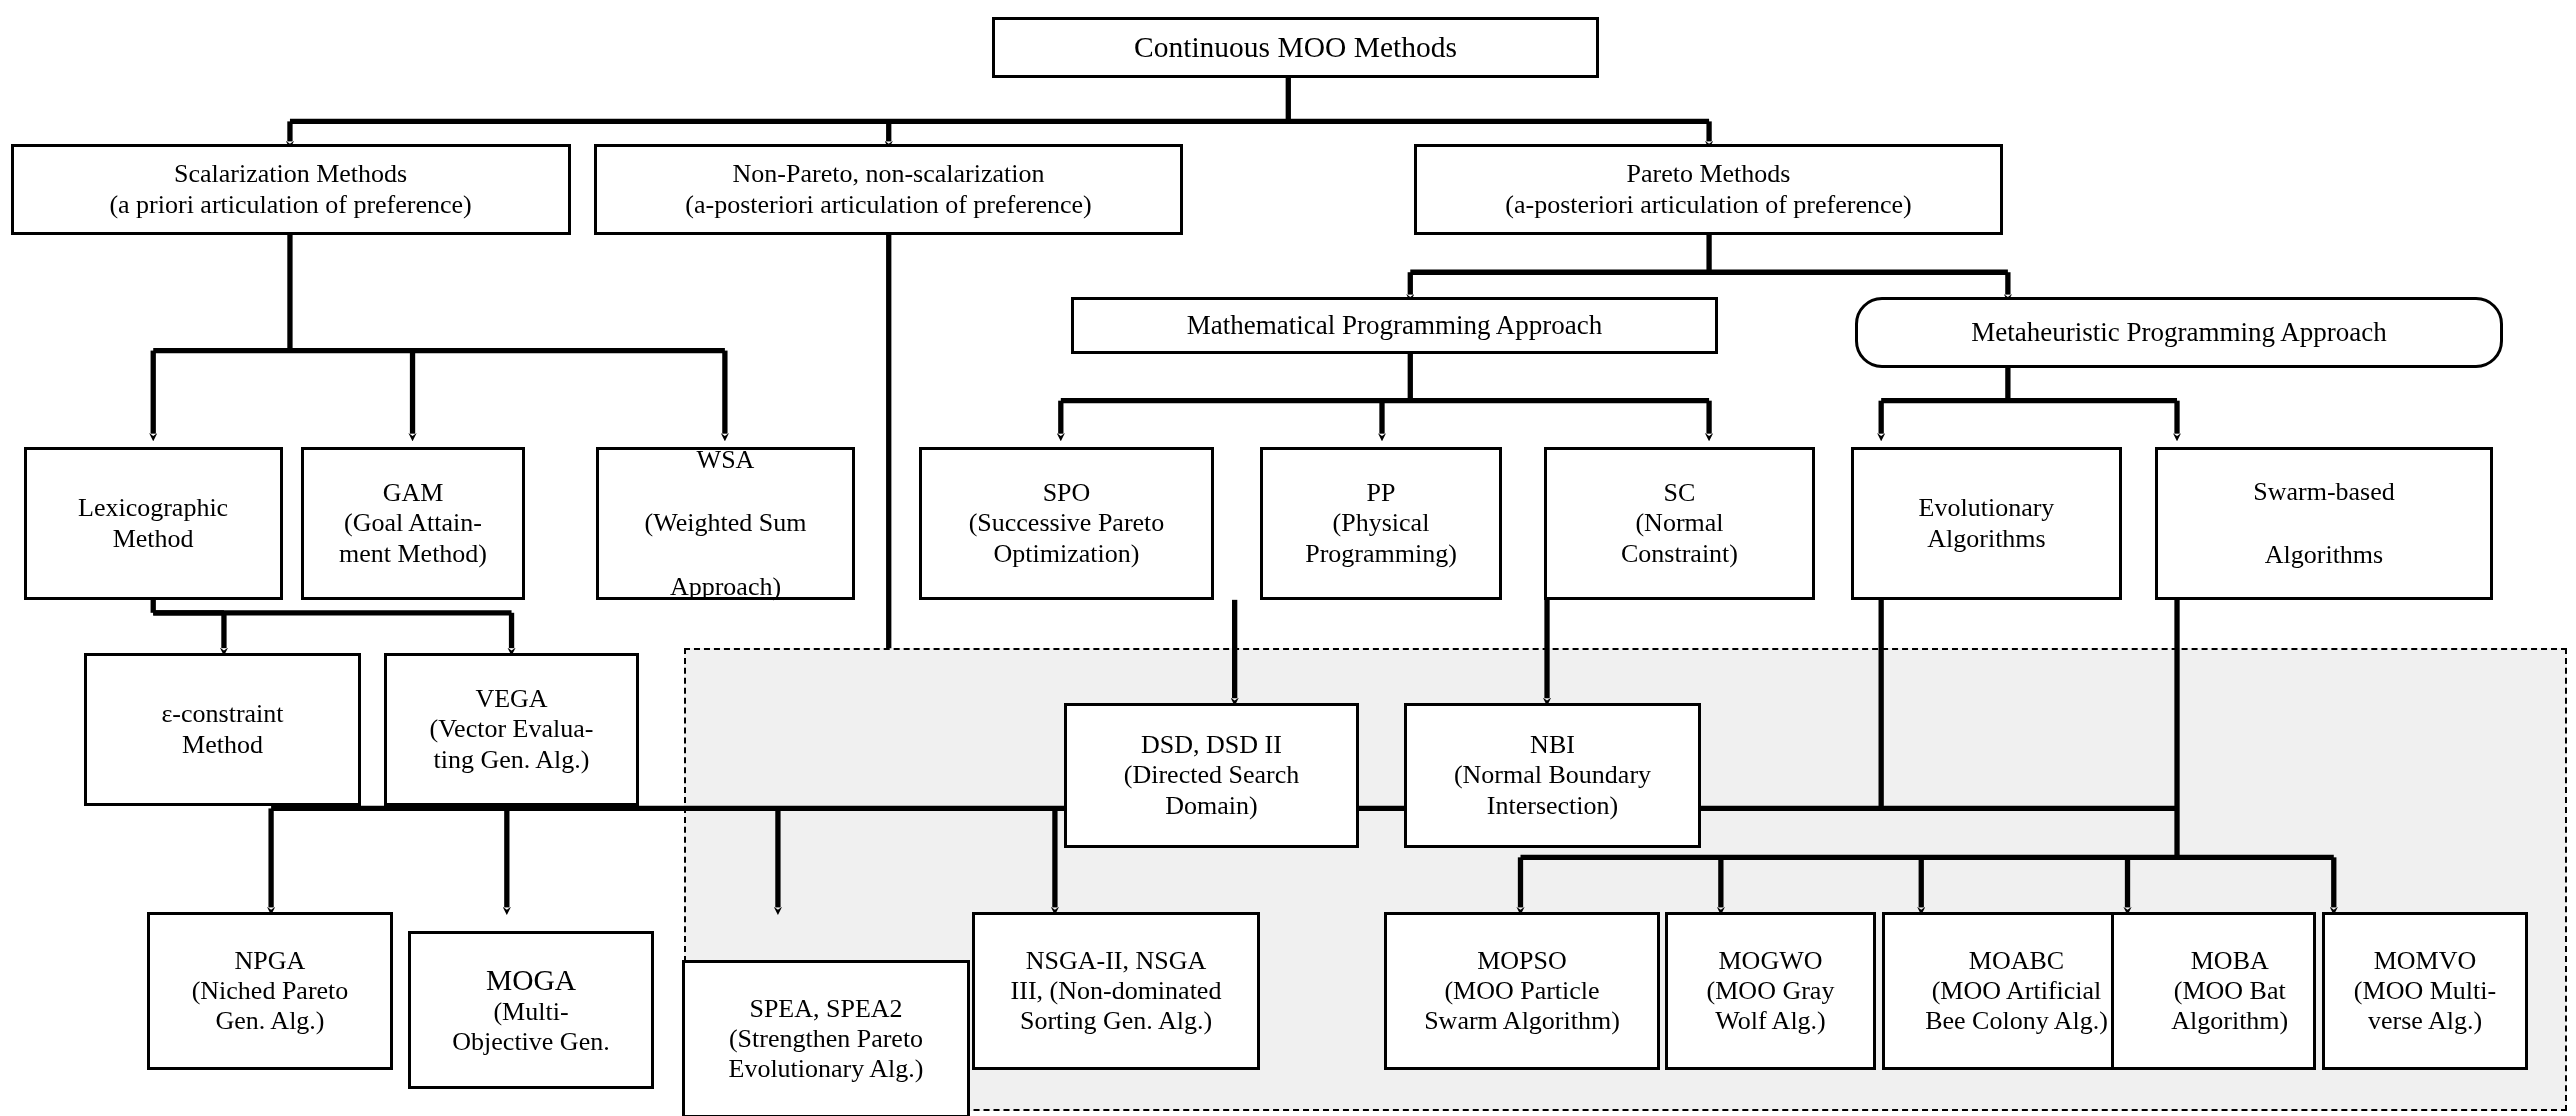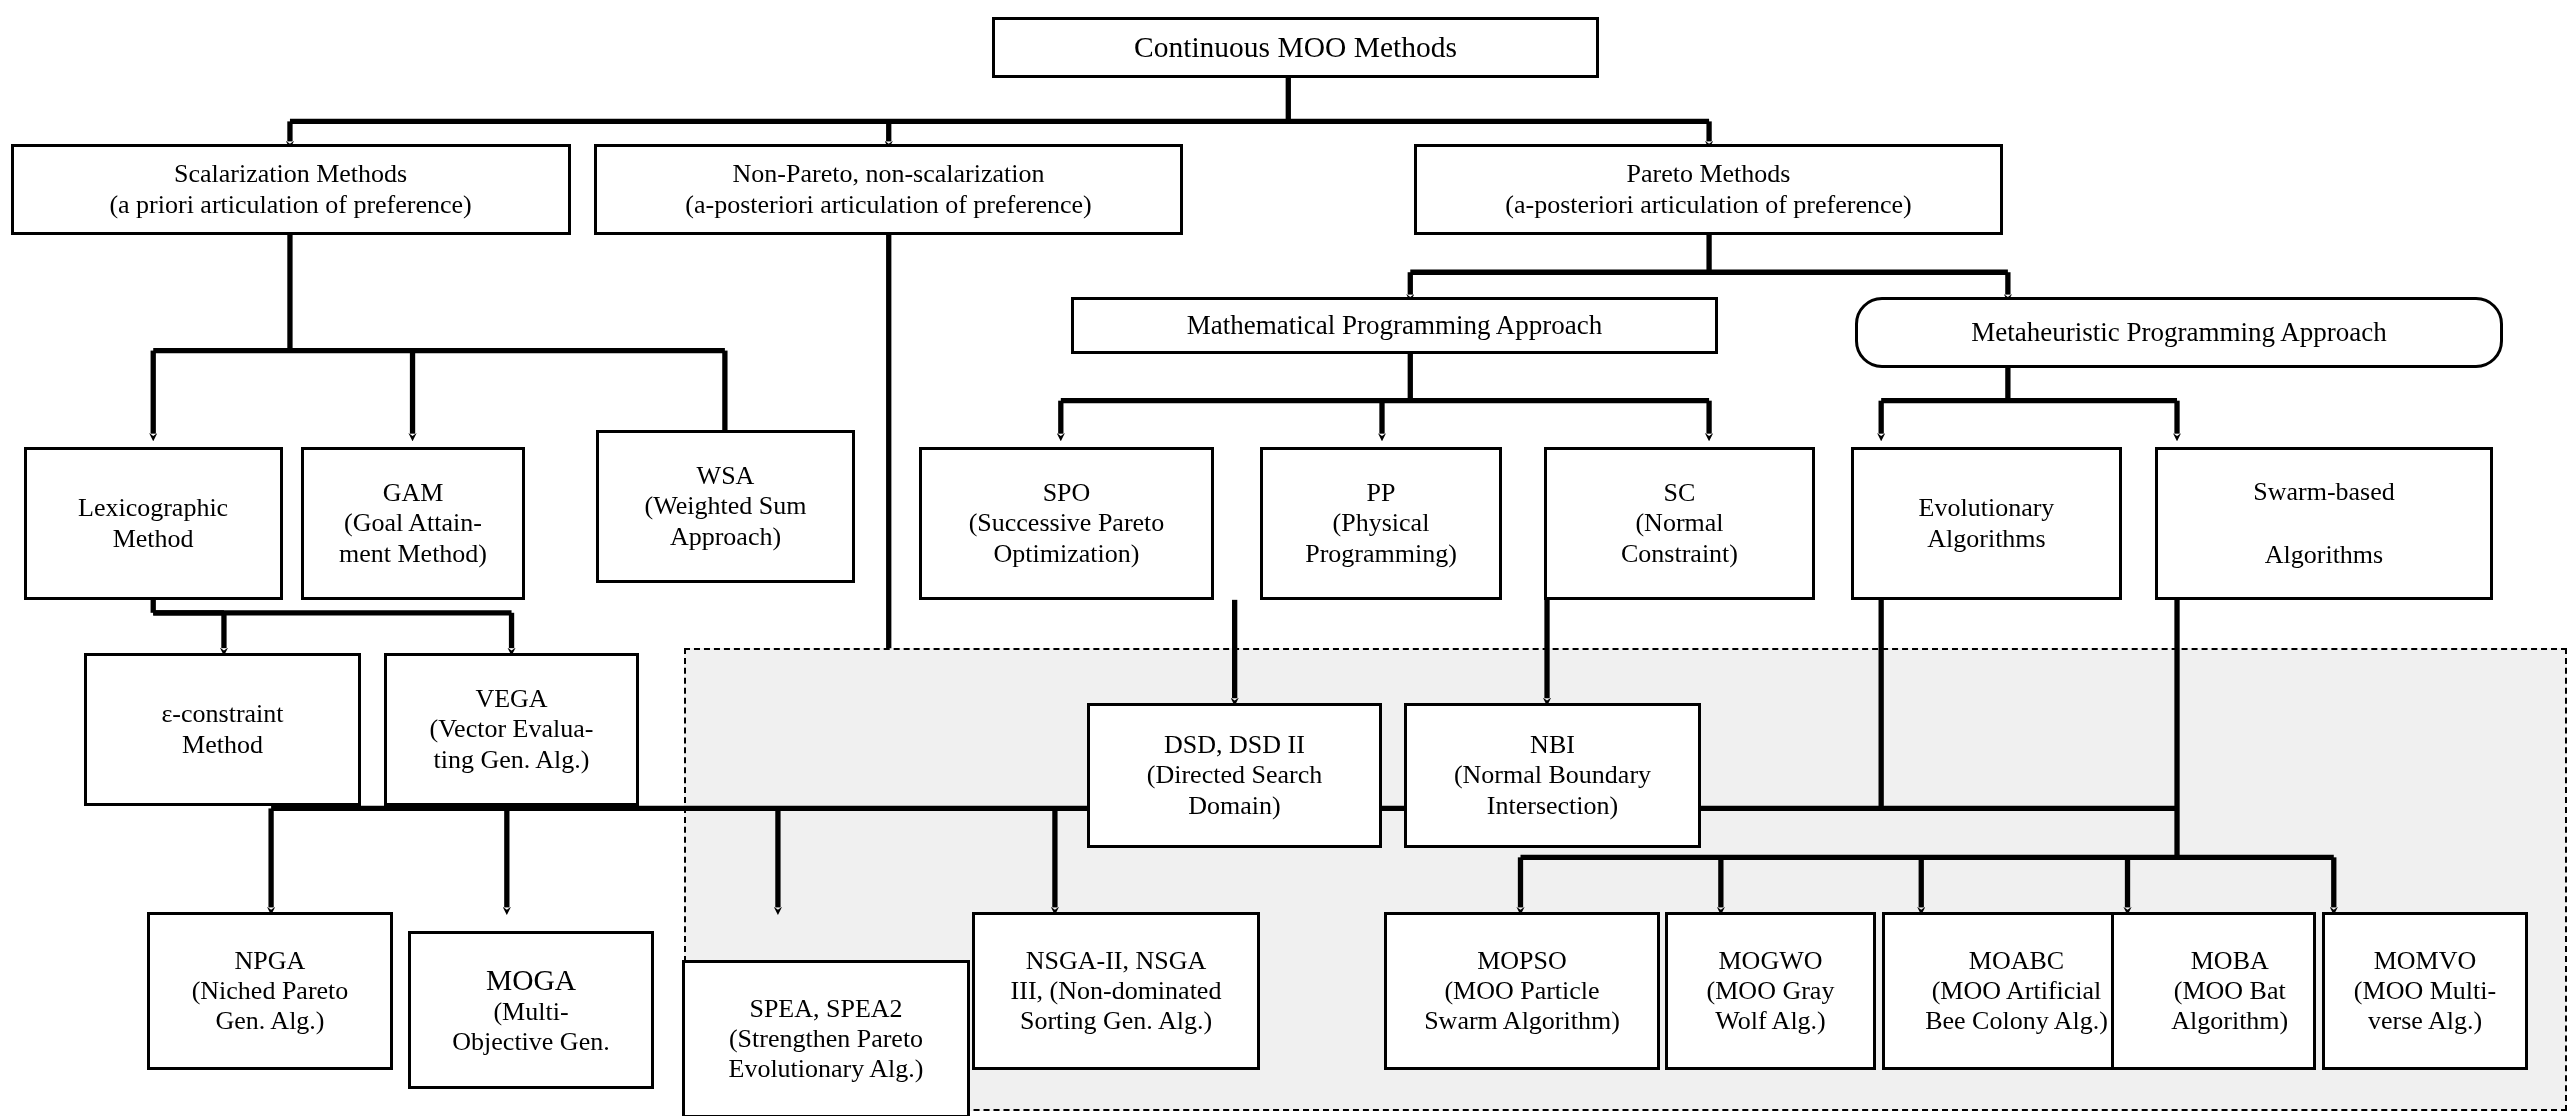--- a/index.html
+++ b/index.html
@@ -123,21 +123,21 @@
     <span class="ln f44">Lexicographic</span>
     <span class="ln f44">Method</span>
   </div>
 
   <div class="node" style="left:301px;top:447px;width:224px;height:153px;">
     <span class="ln f44">GAM</span>
     <span class="ln f44">(Goal Attain-</span>
     <span class="ln f44">ment Method)</span>
   </div>
 
-  <div class="node" style="left:596px;top:430px;width:259px;height:153px;">
+  <div class="node" style="left:596px;top:447px;width:259px;height:153px;gap:33px;">
     <span class="ln f44">WSA</span>
     <span class="ln f44">(Weighted Sum</span>
     <span class="ln f44">Approach)</span>
   </div>
 
   <div class="node" style="left:919px;top:447px;width:295px;height:153px;">
     <span class="ln f44">SPO</span>
     <span class="ln f44">(Successive Pareto</span>
     <span class="ln f44">Optimization)</span>
   </div>
@@ -168,21 +168,21 @@
     <span class="ln f44">ε-constraint</span>
     <span class="ln f44">Method</span>
   </div>
 
   <div class="node" style="left:384px;top:653px;width:255px;height:153px;">
     <span class="ln f44">VEGA</span>
     <span class="ln f44">(Vector Evalua-</span>
     <span class="ln f44">ting Gen. Alg.)</span>
   </div>
 
-  <div class="node" style="left:1087px;top:703px;width:295px;height:145px;">
+  <div class="node" style="left:1064px;top:703px;width:295px;height:145px;">
     <span class="ln f44">DSD, DSD II</span>
     <span class="ln f44">(Directed Search</span>
     <span class="ln f44">Domain)</span>
   </div>
 
   <div class="node" style="left:1404px;top:703px;width:297px;height:145px;">
     <span class="ln f44">NBI</span>
     <span class="ln f44">(Normal Boundary</span>
     <span class="ln f44">Intersection)</span>
   </div>

